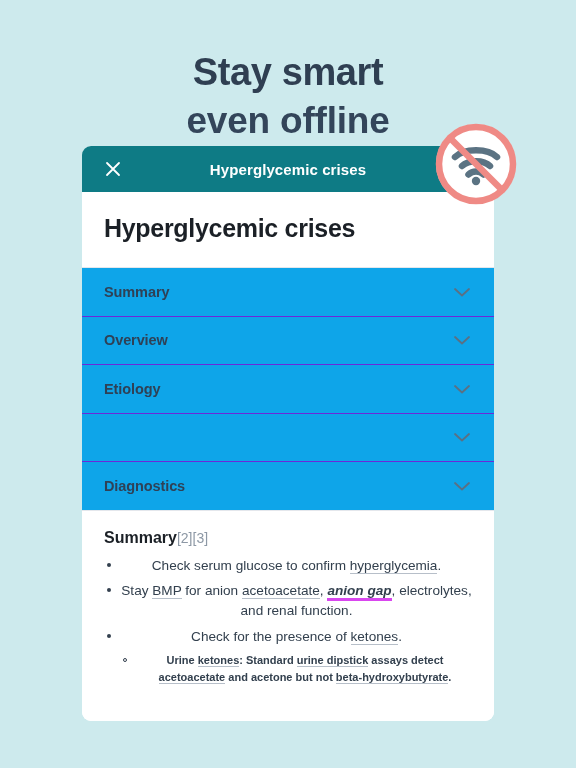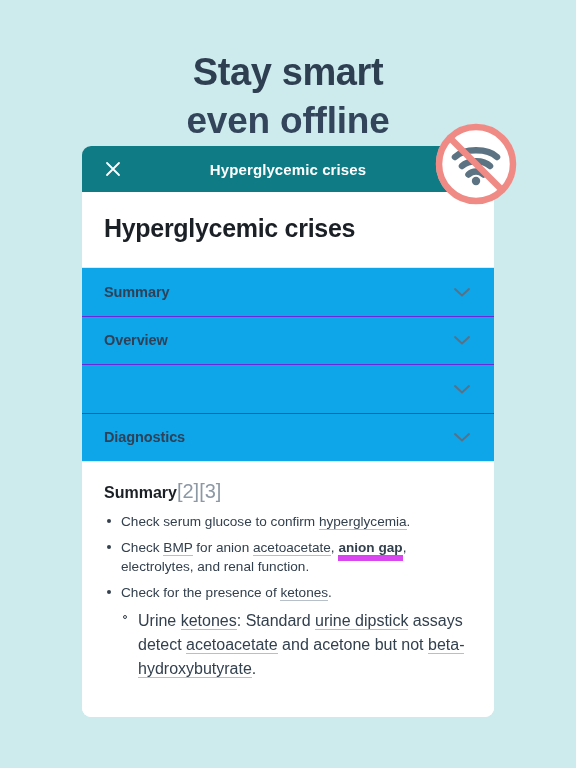--- a/index.html
+++ b/index.html
@@ -124,27 +124,28 @@
   }
   .approach-head {
     font-size: 16px;
     color: #1b2026;
     margin-bottom: 9px;
   }
   .approach-head b { font-weight: bold; }
   .approach-refs {
     color: #8d98a5;
     font-weight: normal;
-    font-size: 20px;
+    font-size: 14px;
   }
 
   ul.bullets {
     list-style: none;
     margin: 0;
     padding: 0;
+    text-align: center;
   }
   ul.bullets > li {
     position: relative;
     padding-left: 17px;
     margin-bottom: 6px;
     font-size: 13.6px;
     line-height: 1.45;
     color: #33404e;
   }
   ul.bullets > li::before {
@@ -158,43 +159,45 @@
     background: #33404e;
   }
   ul.sub {
     list-style: none;
     margin: 6px 0 0 0;
     padding: 0;
   }
   ul.sub > li {
     position: relative;
     padding-left: 17px;
-    font-size: 16px;
+    font-size: 11px;
     line-height: 1.5;
     color: #33404e;
     margin-bottom: 12px;
+    font-weight: bold;
   }
   ul.sub > li::before {
     content: "";
     position: absolute;
     left: 2px;
     top: 6px;
     width: 4px;
     height: 4px;
     border-radius: 50%;
     border: 1px solid #33404e;
     background: transparent;
     box-sizing: border-box;
   }
   .term {
     border-bottom: 1px solid #b7bfc9;
   }
   .term-b {
     font-weight: bold;
-    border-bottom: 6px solid #d946ef;
+    border-bottom: 3px solid #d946ef;
+    font-style: italic;
   }
 
   
   .wifi-badge {
     position: absolute;
     left: 431px;
     top: 119px;
     width: 90px;
     height: 90px;
     z-index: 20;
@@ -240,20 +243,28 @@
 
     <div class="acc-row">
       <span class="acc-label">Overview</span>
       <span class="acc-chevron">
         <svg width="20" height="12" viewBox="0 0 20 12">
             <path d="M3 3 L10 9.5 L17 3" stroke="#5b7083" stroke-width="1.8" stroke-linecap="round" stroke-linejoin="round" fill="none"></path>
           </svg>
       </span>
     </div>
 
+    <div class="acc-row">
+      <span class="acc-label">Etiology</span>
+      <span class="acc-chevron">
+        <svg width="20" height="12" viewBox="0 0 20 12">
+            <path d="M3 3 L10 9.5 L17 3" stroke="#5b7083" stroke-width="1.8" stroke-linecap="round" stroke-linejoin="round" fill="none"></path>
+          </svg>
+      </span>
+    </div>
 
     <div class="acc-row">
       <span class="acc-chevron">
         <svg width="20" height="12" viewBox="0 0 20 12">
             <path d="M3 3 L10 9.5 L17 3" stroke="#5b7083" stroke-width="1.8" stroke-linecap="round" stroke-linejoin="round" fill="none"></path>
           </svg>
       </span>
     </div>
 
 
@@ -267,21 +278,21 @@
     </div>
 
   </div>
 
   <div class="content">
     <div class="approach-head">
       <b>Summary</b><span class="approach-refs">[2][3]</span>
     </div>
     <ul class="bullets">
       <li><span><span>Check serum glucose to confirm </span><span class="term">hyperglycemia</span><span>.</span></span></li>
-      <li><span><span>Check </span><span class="term">BMP</span><span> for anion </span><span class="term">acetoacetate</span><span>, </span><span class="term-b">anion gap</span><span>, electrolytes, and renal function.</span></span></li>
+      <li><span><span>Stay </span><span class="term">BMP</span><span> for anion </span><span class="term">acetoacetate</span><span>, </span><span class="term-b">anion gap</span><span>, electrolytes, and renal function.</span></span></li>
       <li>
         <span><span>Check for the presence of </span><span class="term">ketones</span><span>.</span></span>
         <ul class="sub">
           <li><span><span>Urine </span><span class="term">ketones</span><span>: Standard </span><span class="term">urine dipstick</span><span> assays detect </span><span class="term">acetoacetate</span><span> and acetone but not </span><span class="term">beta-hydroxybutyrate</span><span>.</span></span></li>
         </ul>
       </li>
     </ul>
   </div>
 
 </div>

